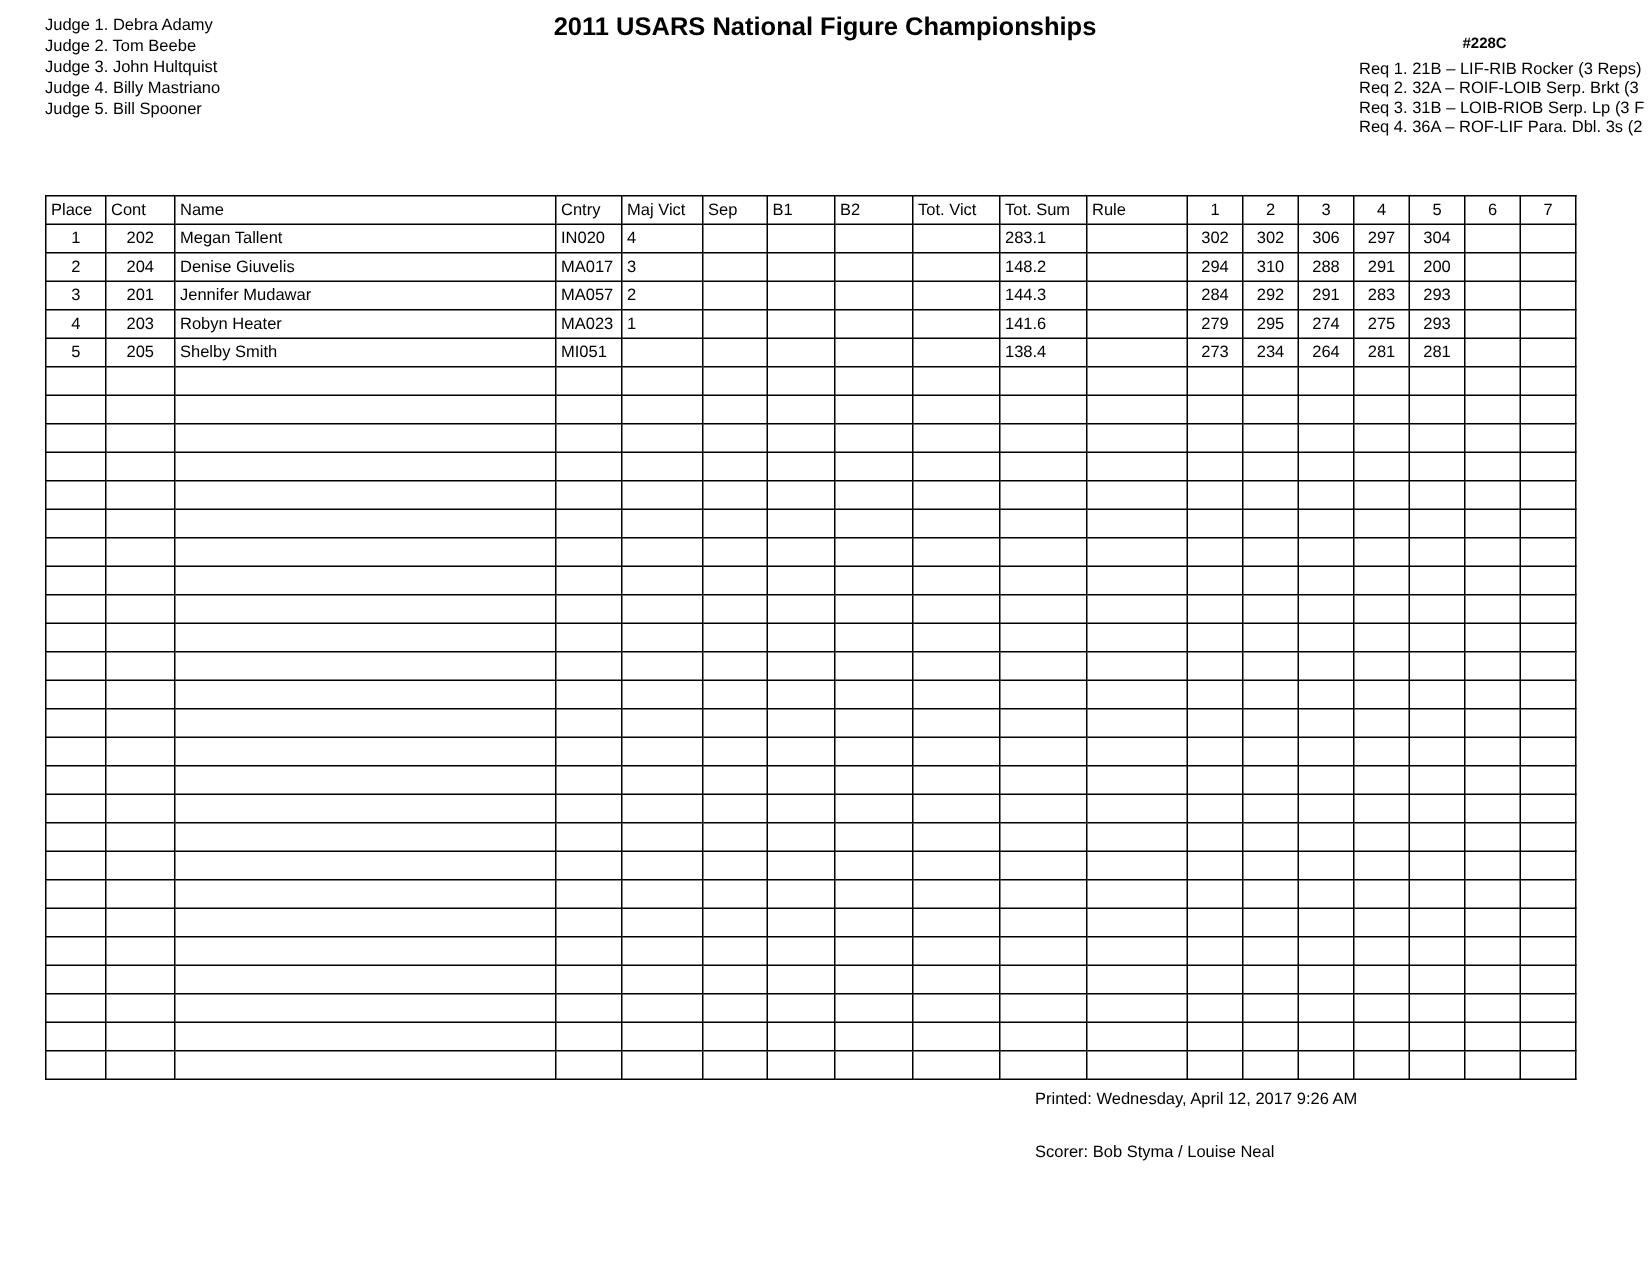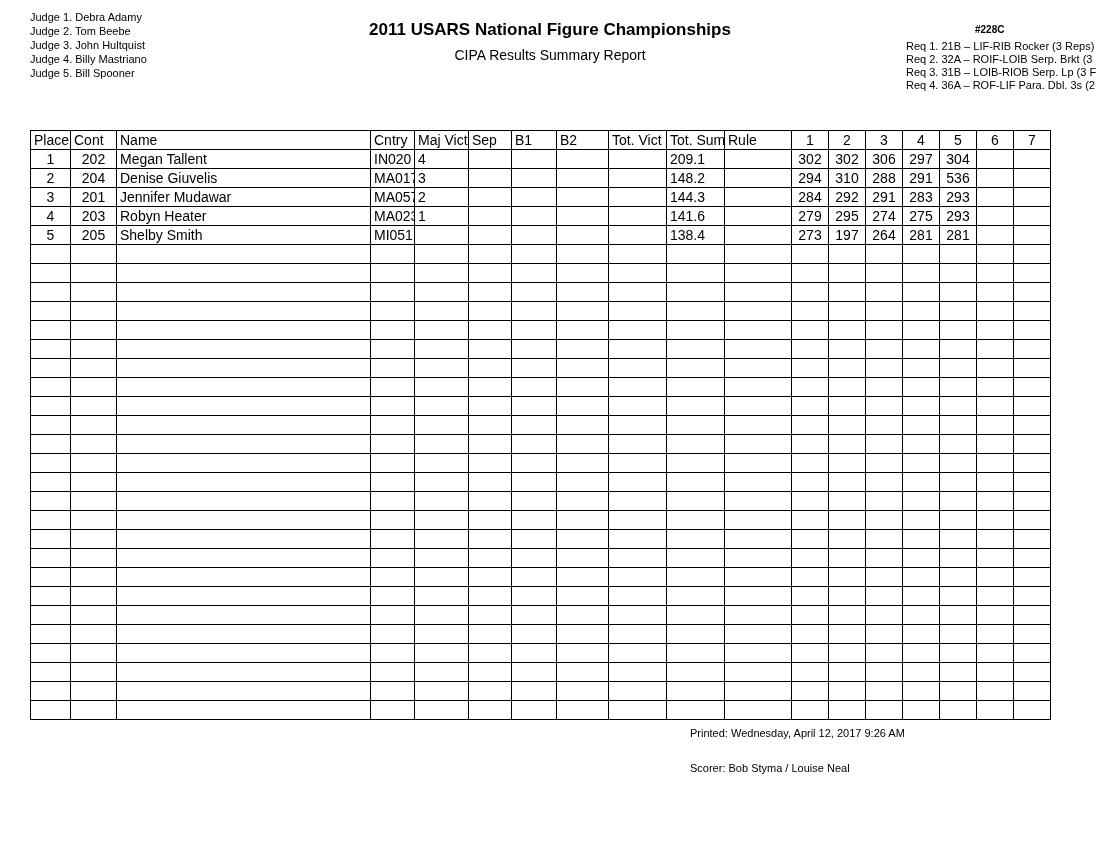--- a/index.html
+++ b/index.html
@@ -13,38 +13,38 @@
     color: #000000;
     position: relative;
   }
   .abs { position: absolute; }
 
   
   #judges { left: 30px; top: 10px; font-size: 11px; line-height: 14px; }
   #judges .judge-line { white-space: nowrap; }
 
   
-  #header-center { left: 0; top: 20px; width: 1100px; text-align: center; }
+  #header-center { left: 0; top: 8px; width: 1100px; text-align: center; }
   #title   { font-size: 17px; font-weight: bold; }
   #venue   { font-size: 15px; margin-top: 3px; }
   #event   { font-size: 18px; font-weight: bold; margin-top: 6px; }
   #report  { font-size: 14px; margin-top: 7px; }
 
   
   #event-number { left: 975px; top: 24px; font-size: 10px; font-weight: bold; }
   #reqs { left: 890px; top: 40px; width: 210px; overflow: hidden; font-size: 11px; line-height: 13px; }
   #reqs .req-line { white-space: nowrap; margin-left: 16px; }
 
   
   #table-wrap { left: 30px; top: 130px; }
   table {
     border-collapse: collapse;
     table-layout: fixed;
     width: 1020px;
-    font-size: 14px;
+    font-size: 11px;
     padding-left: 44px;
   }
   th, td {
     border: 1px solid #000000;
     height: 18px;
     padding: 0 3px;
     overflow: hidden;
     white-space: nowrap;
     font-weight: normal;
   }
@@ -62,21 +62,20 @@
 <div class="abs" id="judges">
   <div class="judge-line">Judge 1.  Debra Adamy</div>
   <div class="judge-line">Judge 2.  Tom Beebe</div>
   <div class="judge-line">Judge 3.  John Hultquist</div>
   <div class="judge-line">Judge 4.  Billy Mastriano</div>
   <div class="judge-line">Judge 5.  Bill Spooner</div>
 </div>
 
 <div class="abs" id="header-center">
   <div id="title">2011 USARS National Figure Championships</div>
-  <div id="report">CIPA Results Summary Report</div>
 </div>
 
 <div class="abs" id="event-number">#228C</div>
 <div class="abs" id="reqs">
   <div class="req-line">Req 1.  21B – LIF-RIB Rocker (3 Reps)</div>
   <div class="req-line">Req 2.  32A – ROIF-LOIB Serp. Brkt (3</div>
   <div class="req-line">Req 3.  31B – LOIB-RIOB Serp. Lp (3 F</div>
   <div class="req-line">Req 4.  36A – ROF-LIF Para. Dbl. 3s (2</div>
 </div>
 
@@ -128,21 +127,21 @@
         <tr>
           <td class="al-c">1</td>
           <td class="al-c">202</td>
           <td class="al-l">Megan Tallent</td>
           <td class="al-l">IN020</td>
           <td class="al-l">4</td>
           <td class="al-l"></td>
           <td class="al-l"></td>
           <td class="al-l"></td>
           <td class="al-l"></td>
-          <td class="al-l">209.1</td>
+          <td class="al-l">283.1</td>
           <td class="al-l"></td>
           <td class="al-c">302</td>
           <td class="al-c">302</td>
           <td class="al-c">306</td>
           <td class="al-c">297</td>
           <td class="al-c">304</td>
           <td class="al-c"></td>
           <td class="al-c"></td>
         </tr>
         <tr>
@@ -154,21 +153,21 @@
           <td class="al-l"></td>
           <td class="al-l"></td>
           <td class="al-l"></td>
           <td class="al-l"></td>
           <td class="al-l">148.2</td>
           <td class="al-l"></td>
           <td class="al-c">294</td>
           <td class="al-c">310</td>
           <td class="al-c">288</td>
           <td class="al-c">291</td>
-          <td class="al-c">536</td>
+          <td class="al-c">200</td>
           <td class="al-c"></td>
           <td class="al-c"></td>
         </tr>
         <tr>
           <td class="al-c">3</td>
           <td class="al-c">201</td>
           <td class="al-l">Jennifer Mudawar</td>
           <td class="al-l">MA057</td>
           <td class="al-l">2</td>
           <td class="al-l"></td>
@@ -211,21 +210,21 @@
           <td class="al-l">Shelby Smith</td>
           <td class="al-l">MI051</td>
           <td class="al-l"></td>
           <td class="al-l"></td>
           <td class="al-l"></td>
           <td class="al-l"></td>
           <td class="al-l"></td>
           <td class="al-l">138.4</td>
           <td class="al-l"></td>
           <td class="al-c">273</td>
-          <td class="al-c">197</td>
+          <td class="al-c">234</td>
           <td class="al-c">264</td>
           <td class="al-c">281</td>
           <td class="al-c">281</td>
           <td class="al-c"></td>
           <td class="al-c"></td>
         </tr>
         <tr>
           <td class="al-c"></td>
           <td class="al-c"></td>
           <td class="al-l"></td>

